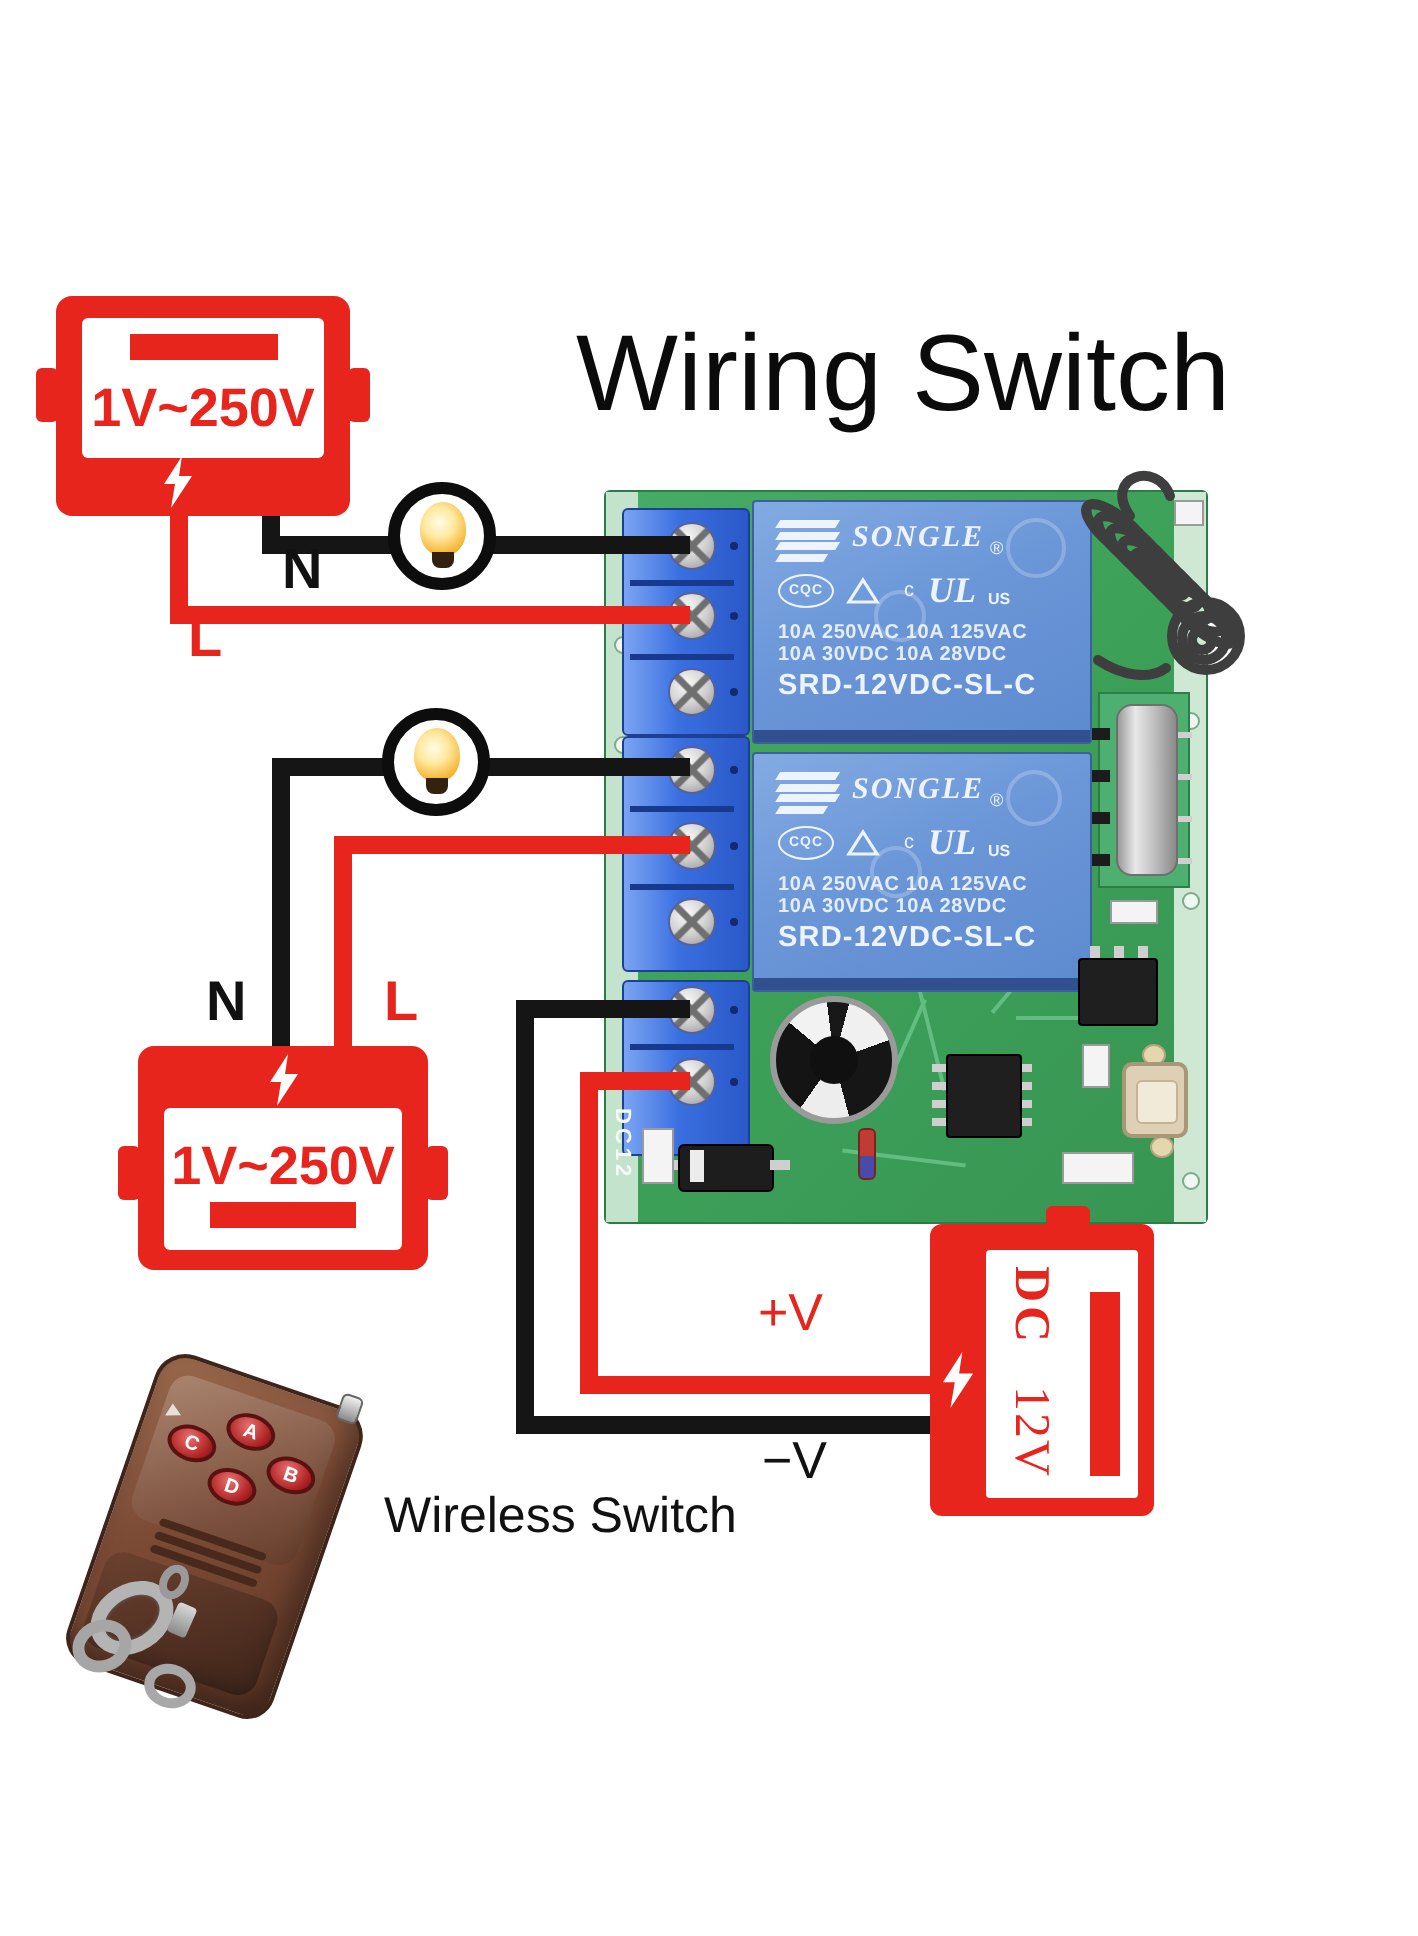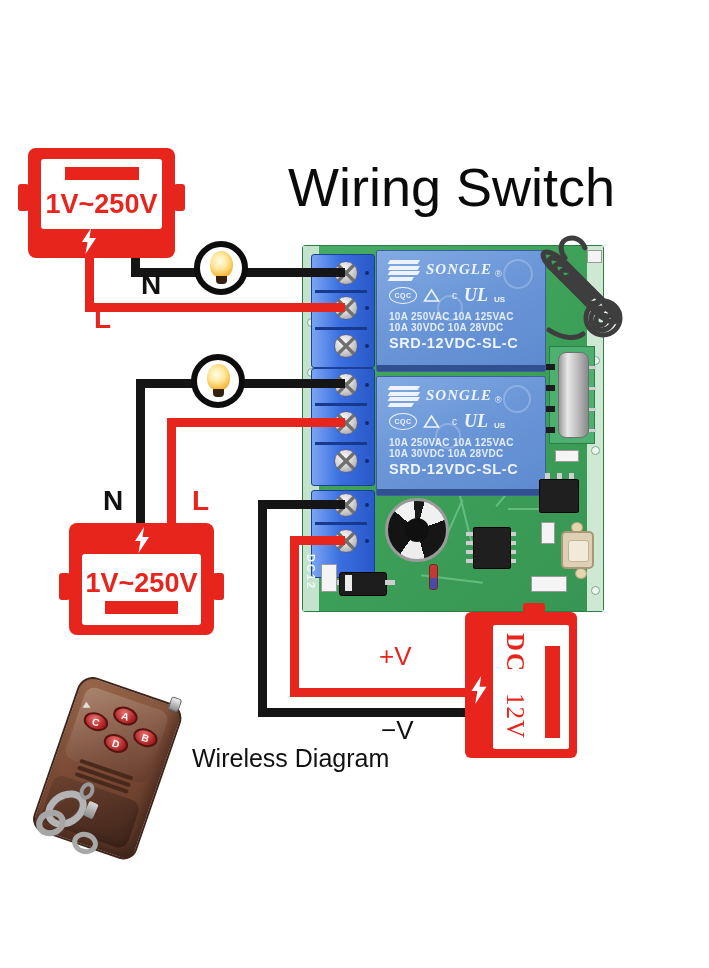--- a/index.html
+++ b/index.html
@@ -354,21 +354,21 @@
       <polygon points="12,0 3,14 8.5,14 6.5,26 17,10 10.5,10" fill="#ffffff"></polygon>
     </svg>
   </div>
 
   <div class="abs nl-label" style="left:141px;top:269px;">N</div>
   <div class="abs nl-label red" style="left:94px;top:303px;">L</div>
   <div class="abs nl-label" style="left:103px;top:485px;">N</div>
   <div class="abs nl-label red" style="left:192px;top:485px;">L</div>
   <div class="abs pv-label" style="left:379px;top:641px;">+V</div>
   <div class="abs nv-label" style="left:381px;top:715px;">−V</div>
-  <div class="abs ws-label" style="left:192px;top:744px;">Wireless Diagram</div>
+  <div class="abs ws-label" style="left:192px;top:744px;">Wireless Switch</div>
 
   <div class="abs" style="left:28px;top:674px;width:175px;height:210px;">
     <div class="remote-body">
       <div class="remote-face"></div>
       <div class="marker"></div>
       <div class="rbtn" style="left:40px;top:16px;">A</div>
       <div class="rbtn" style="left:66px;top:30px;">B</div>
       <div class="rbtn" style="left:14px;top:31px;">C</div>
       <div class="rbtn" style="left:40px;top:45px;">D</div>
       <div class="ridge" style="top:80px;"></div>

